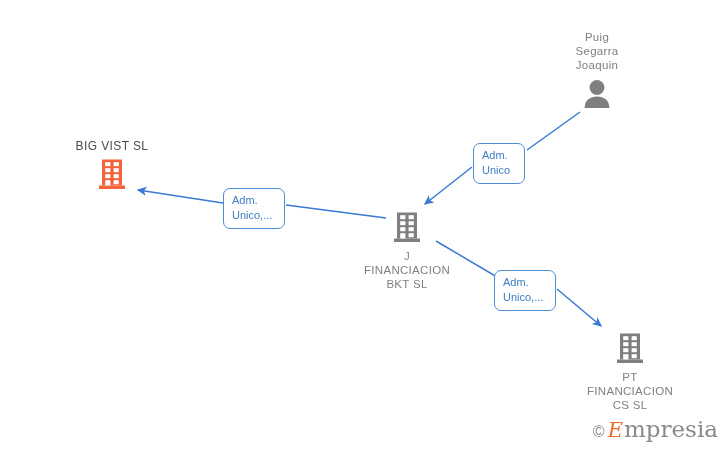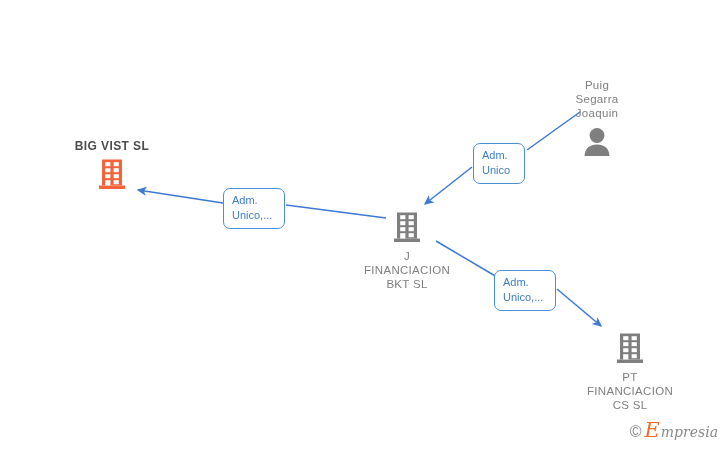--- a/index.html
+++ b/index.html
@@ -35,21 +35,21 @@
     text-align: center;
   }
   .node-label {
     font-size: 11.5px;
     line-height: 14px;
     color: #808080;
     letter-spacing: 0.3px;
     white-space: pre-line;
   }
   .node-label.bold {
-    font-weight: bold;
+    font-weight: normal;
     color: #4d4d4d;
     font-size: 12px;
     letter-spacing: 0.4px;
   }
   .node-icon {
     display: block;
   }
   .node-label.below { margin-top: 3px; }
   .node-label.above { margin-bottom: 6px; }
 
@@ -84,22 +84,21 @@
   }
   #watermark .wm-e {
     font-family: "DejaVu Serif", serif;
     font-style: italic;
     font-size: 21px;
     color: #ef6c2a;
     line-height: 1;
   }
   #watermark .wm-rest {
     font-family: "DejaVu Serif", serif;
-    font-style: italic;
-    font-size: 14px;
+    font-size: 23px;
     color: #8a8a8a;
     line-height: 1;
     margin-left: -2px;
   }
 </style>
 </head>
 <body>
 
 <div id="canvas">
 
@@ -174,21 +173,21 @@
         <rect x="14.6" y="15.2" width="5.2" height="4" fill="#ffffff"></rect>
         <rect x="6.2" y="21.2" width="5.2" height="5.3" fill="#ffffff"></rect>
         <rect x="14.6" y="21.2" width="5.2" height="4" fill="#ffffff"></rect>
       </svg>
     </span>
     <div class="node-label below">PT
 FINANCIACION
 CS  SL</div>
   </div>
 
-  <div class="node" style="left:527px; top:30px;margin-top:48px;">
+  <div class="node" style="left:527px; top:30px;">
     <div class="node-label above">Puig
 Segarra
 Joaquin</div>
     <span class="node-icon">
       <svg width="34" height="30" viewBox="0 0 34 30" xmlns="http://www.w3.org/2000/svg">
         <circle cx="17" cy="9.5" r="7.4" fill="#7f7f7f"></circle>
         <path d="M17 18.4 C 8.6 18.4 4.6 23.4 4.6 30 L 29.4 30 C 29.4 23.4 25.4 18.4 17 18.4 Z" fill="#7f7f7f"></path>
       </svg>
     </span>
   </div>

